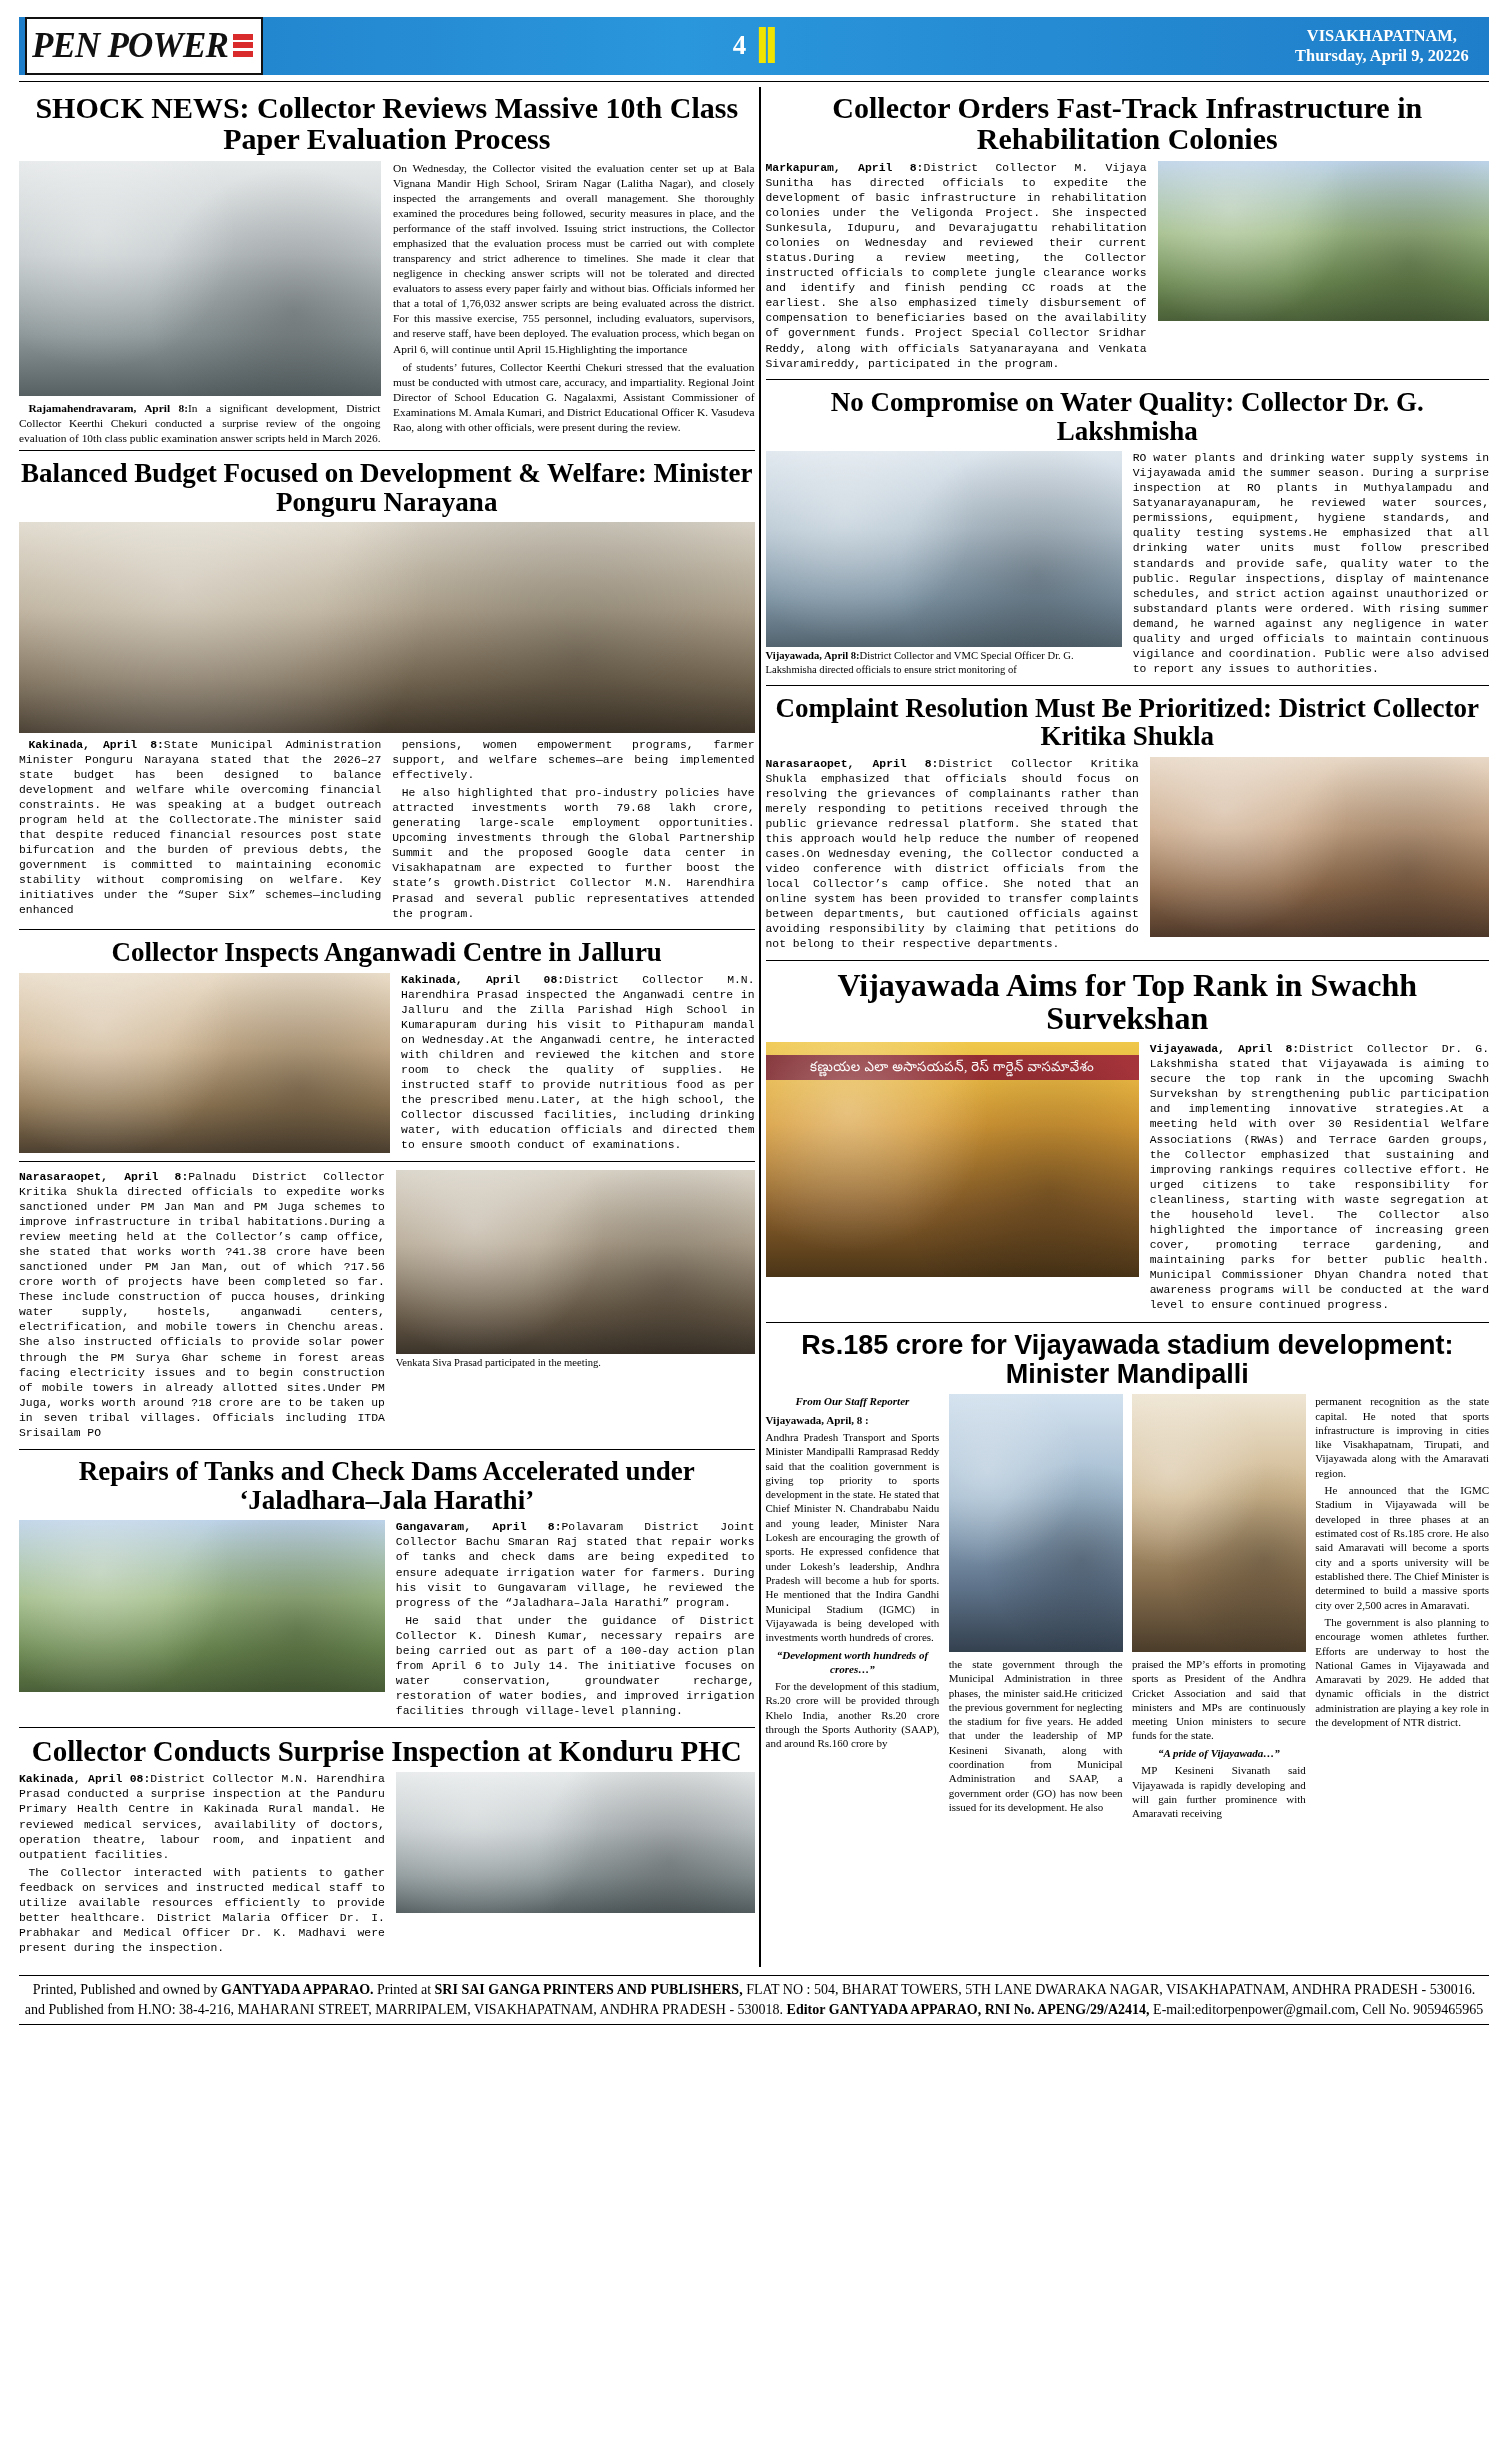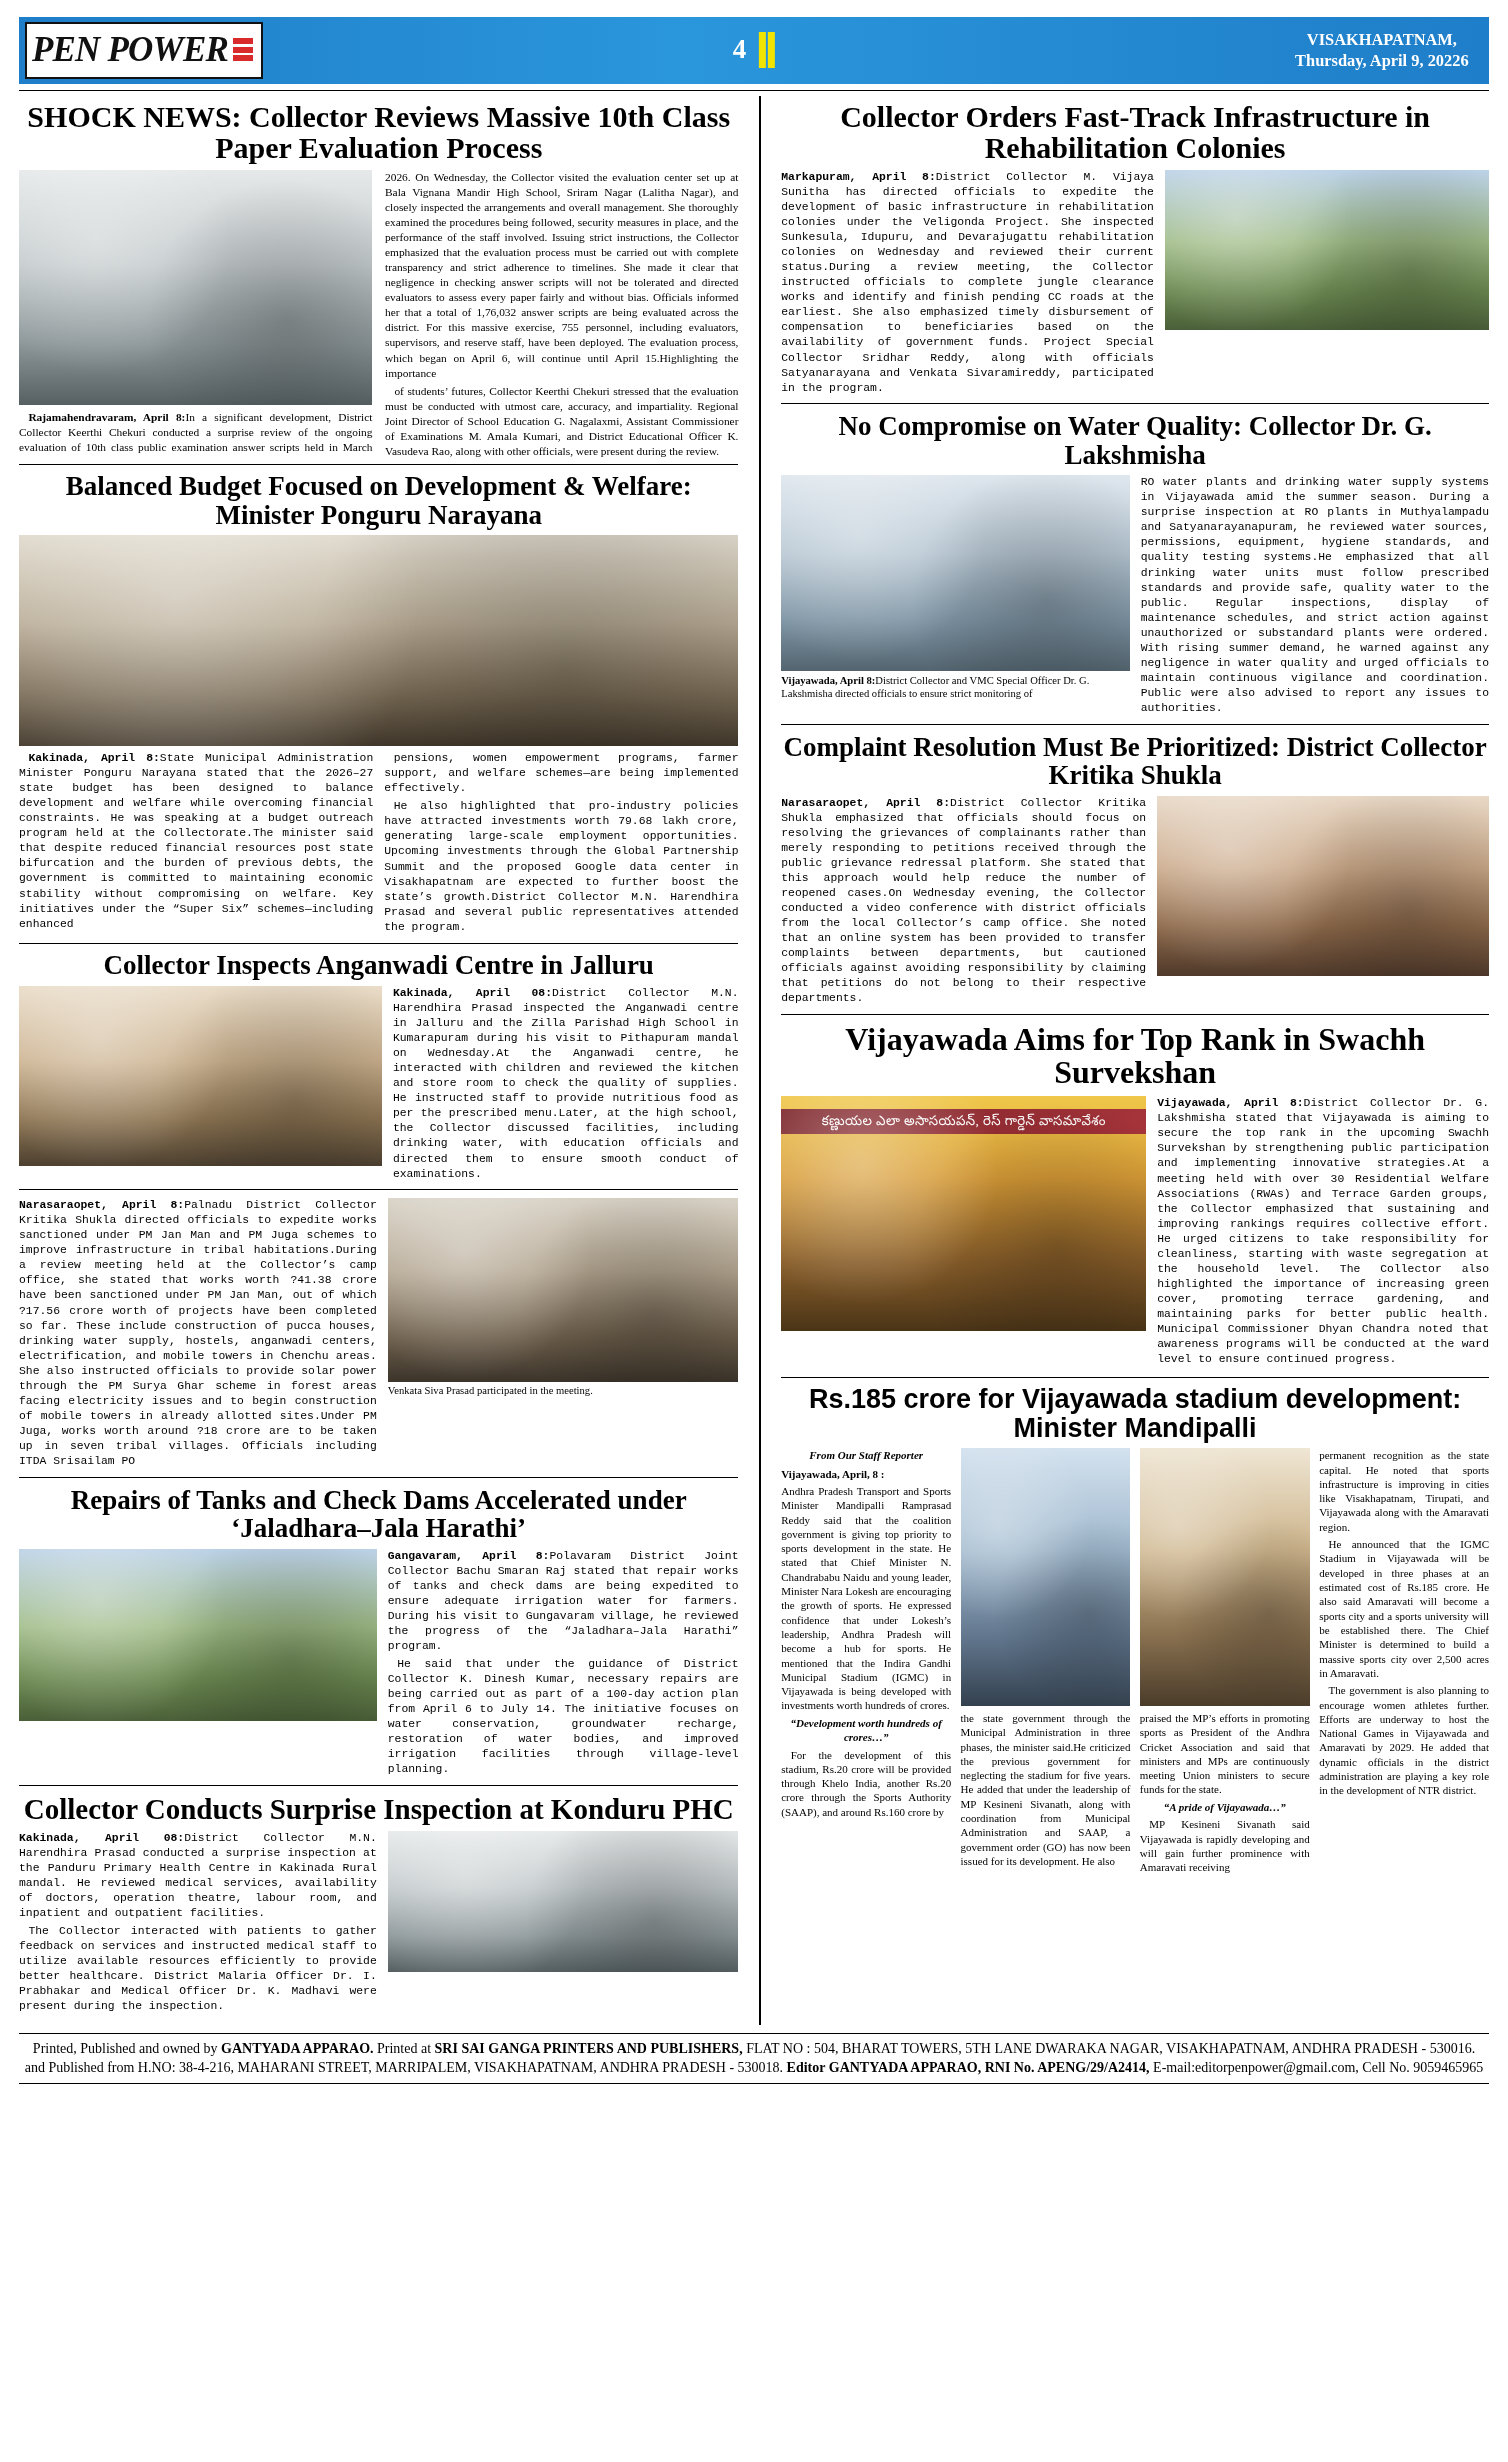--- a/index.html
+++ b/index.html
@@ -1,34 +1,34 @@
 <!DOCTYPE html>
 <html style="font-size:12.5px"><head>
 <meta charset="utf-8">
 <style>
   html,body{margin:0;padding:0;background:#ffffff;}
   body{width:1508px;font-family:"Liberation Serif", serif;color:#000;}
   .page{width:1508px;min-height:2462px;padding:0;box-sizing:border-box;position:relative;background:#fff;}
 
   
-  .masthead{height:67px;margin:17px 19px 0 19px;background:linear-gradient(90deg,#1f7ec9 0%,#2a96db 45%,#1f7ec9 100%);position:relative;display:flex;align-items:center;}
+  .masthead{height:58px;margin:17px 19px 0 19px;background:linear-gradient(90deg,#1f7ec9 0%,#2a96db 45%,#1f7ec9 100%);position:relative;display:flex;align-items:center;}
   .logo-box{background:#ffffff;border:2.3px solid #111;margin-left:6.3px;padding:1.6px 7.8px 3.1px 4.7px;display:flex;align-items:center;height:49px;position:relative;}
   .logo-text{font-family:"Liberation Serif",serif;font-weight:bold;font-style:italic;font-size:35px;letter-spacing:-0.8px;line-height:1;color:#111;white-space:nowrap;}
   .logo-bars{display:flex;flex-direction:column;justify-content:center;margin-left:4.7px;gap:2.3px;}
   .logo-bars i{display:block;width:20.4px;height:6.3px;background:#d92b2b;}
   .page-num{position:absolute;left:50%;transform:translateX(-50%);top:50%;margin-top:-19px;display:flex;align-items:center;gap:4.7px;}
   .page-num .num{color:#fff;font-weight:bold;font-size:27px;line-height:1;font-family:"Liberation Serif",serif;}
   .page-num .pipes{display:flex;gap:2.3px;margin-left:7.8px;}
   .page-num .pipes b{display:block;width:7px;height:36px;background:#f0e400;}
   .masthead-right{margin-left:auto;margin-right:20.4px;text-align:center;color:#fff;font-weight:bold;font-size:16.4px;line-height:1.25;font-family:"Liberation Serif",serif;}
 
   .rule-black{border-top:1.6px solid #000;margin:6.3px 19px 0 19px;}
 
   
-  .content{display:flex;gap:16px;padding:4.7px 19px 0 19px;box-sizing:border-box;}
+  .content{display:flex;gap:0;padding:4.7px 19px 0 19px;box-sizing:border-box;}
   .col-left{width:736px;}
   .col-div{width:11px;display:flex;justify-content:center;}
   .col-div i{width:1.6px;background:#000;display:block;min-height:100%;}
   .col-right{width:724px;}
 
   h1.head{font-family:"Liberation Serif",serif;font-weight:bold;text-align:center;line-height:1.05;margin:4.7px 0 6.3px 0;}
   h1.h-xl{font-size:30px;}
   h1.h-lg{font-size:27px;}
   h1.h-md{font-size:29px;}
   h1.ital{}

